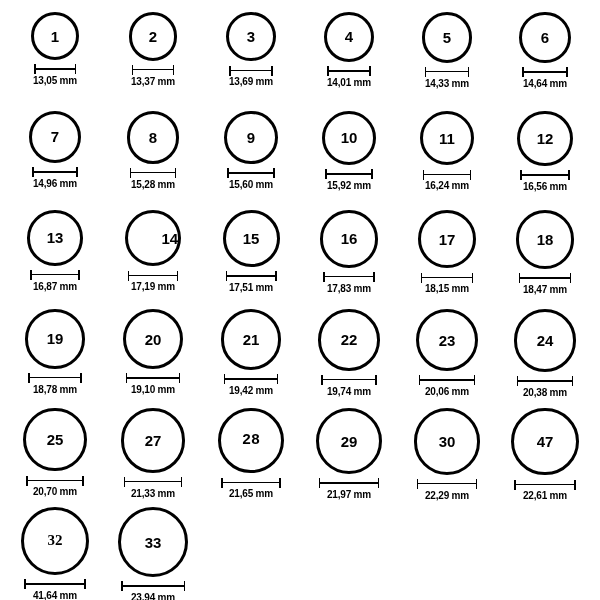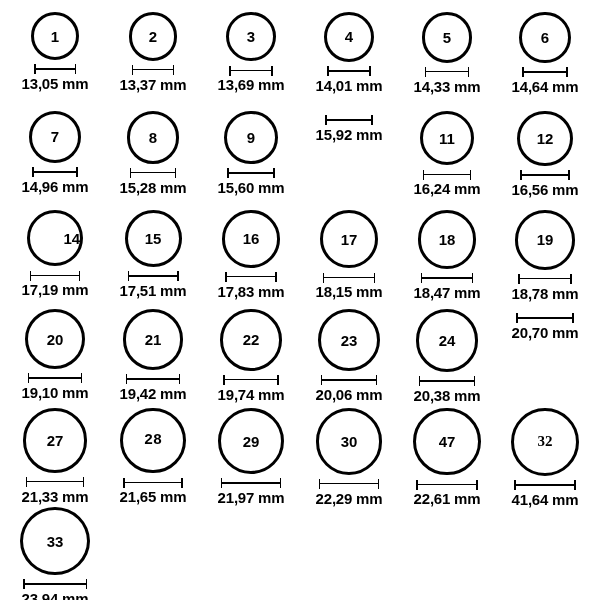--- a/index.html
+++ b/index.html
@@ -71,21 +71,21 @@
     content: "";
     position: absolute;
     top: -4px;
     width: 1.5px;
     height: 10px;
     background: #000000;
   }
   .measure .bar::before { left: 0; }
   .measure .bar::after { right: 0; }
   .mm-label {
-    font-size: 15px;
+    font-size: 10px;
     font-weight: bold;
     letter-spacing: -0.2px;
     margin-top: 2px;
     line-height: 1;
     white-space: nowrap;
     color: #000000;
   }
 </style>
 </head>
 <body>
@@ -167,20 +167,23 @@
       <div class="cell">
         <div class="ring" style="width: 53.1515px; height: 53.1515px;">
           <span class="ring-size">9</span>
         </div>
         <div class="measure">
           <div class="bar" style="width: 47.1515px;"></div>
         </div>
         <div class="mm-label">15,60 mm</div>
       </div>
       <div class="cell">
+        <div class="ring" style="width: 53.798px; height: 53.798px;">
+          <span class="ring-size">10</span>
+        </div>
         <div class="measure">
           <div class="bar" style="width: 47.798px;"></div>
         </div>
         <div class="mm-label">15,92 mm</div>
       </div>
       <div class="cell">
         <div class="ring" style="width: 54.4444px; height: 54.4444px;">
           <span class="ring-size">11</span>
         </div>
         <div class="measure">
@@ -191,20 +194,29 @@
       <div class="cell">
         <div class="ring" style="width: 55.0909px; height: 55.0909px;">
           <span class="ring-size">12</span>
         </div>
         <div class="measure">
           <div class="bar" style="width: 49.0909px;"></div>
         </div>
         <div class="mm-label">16,56 mm</div>
       </div>
       <div class="cell">
+        <div class="ring" style="width: 55.7172px; height: 55.7172px;">
+          <span class="ring-size">13</span>
+        </div>
+        <div class="measure">
+          <div class="bar" style="width: 49.7172px;"></div>
+        </div>
+        <div class="mm-label">16,87 mm</div>
+      </div>
+      <div class="cell">
         <div class="ring" style="width: 56.3636px; height: 56.3636px; justify-content: flex-end;">
           <span class="ring-size">14</span>
         </div>
         <div class="measure">
           <div class="bar" style="width: 50.3636px;"></div>
         </div>
         <div class="mm-label">17,19 mm</div>
       </div>
       <div class="cell">
         <div class="ring" style="width: 57.0101px; height: 57.0101px;">
@@ -290,20 +302,23 @@
       <div class="cell">
         <div class="ring" style="width: 62.8081px; height: 62.8081px;">
           <span class="ring-size">24</span>
         </div>
         <div class="measure">
           <div class="bar" style="width: 56.8081px;"></div>
         </div>
         <div class="mm-label">20,38 mm</div>
       </div>
       <div class="cell">
+        <div class="ring" style="width: 63.4545px; height: 63.4545px;">
+          <span class="ring-size">25</span>
+        </div>
         <div class="measure">
           <div class="bar" style="width: 57.4545px;"></div>
         </div>
         <div class="mm-label">20,70 mm</div>
       </div>
       <div class="cell">
         <div class="ring" style="width: 64.7273px; height: 64.7273px;">
           <span class="ring-size">27</span>
         </div>
         <div class="measure">

